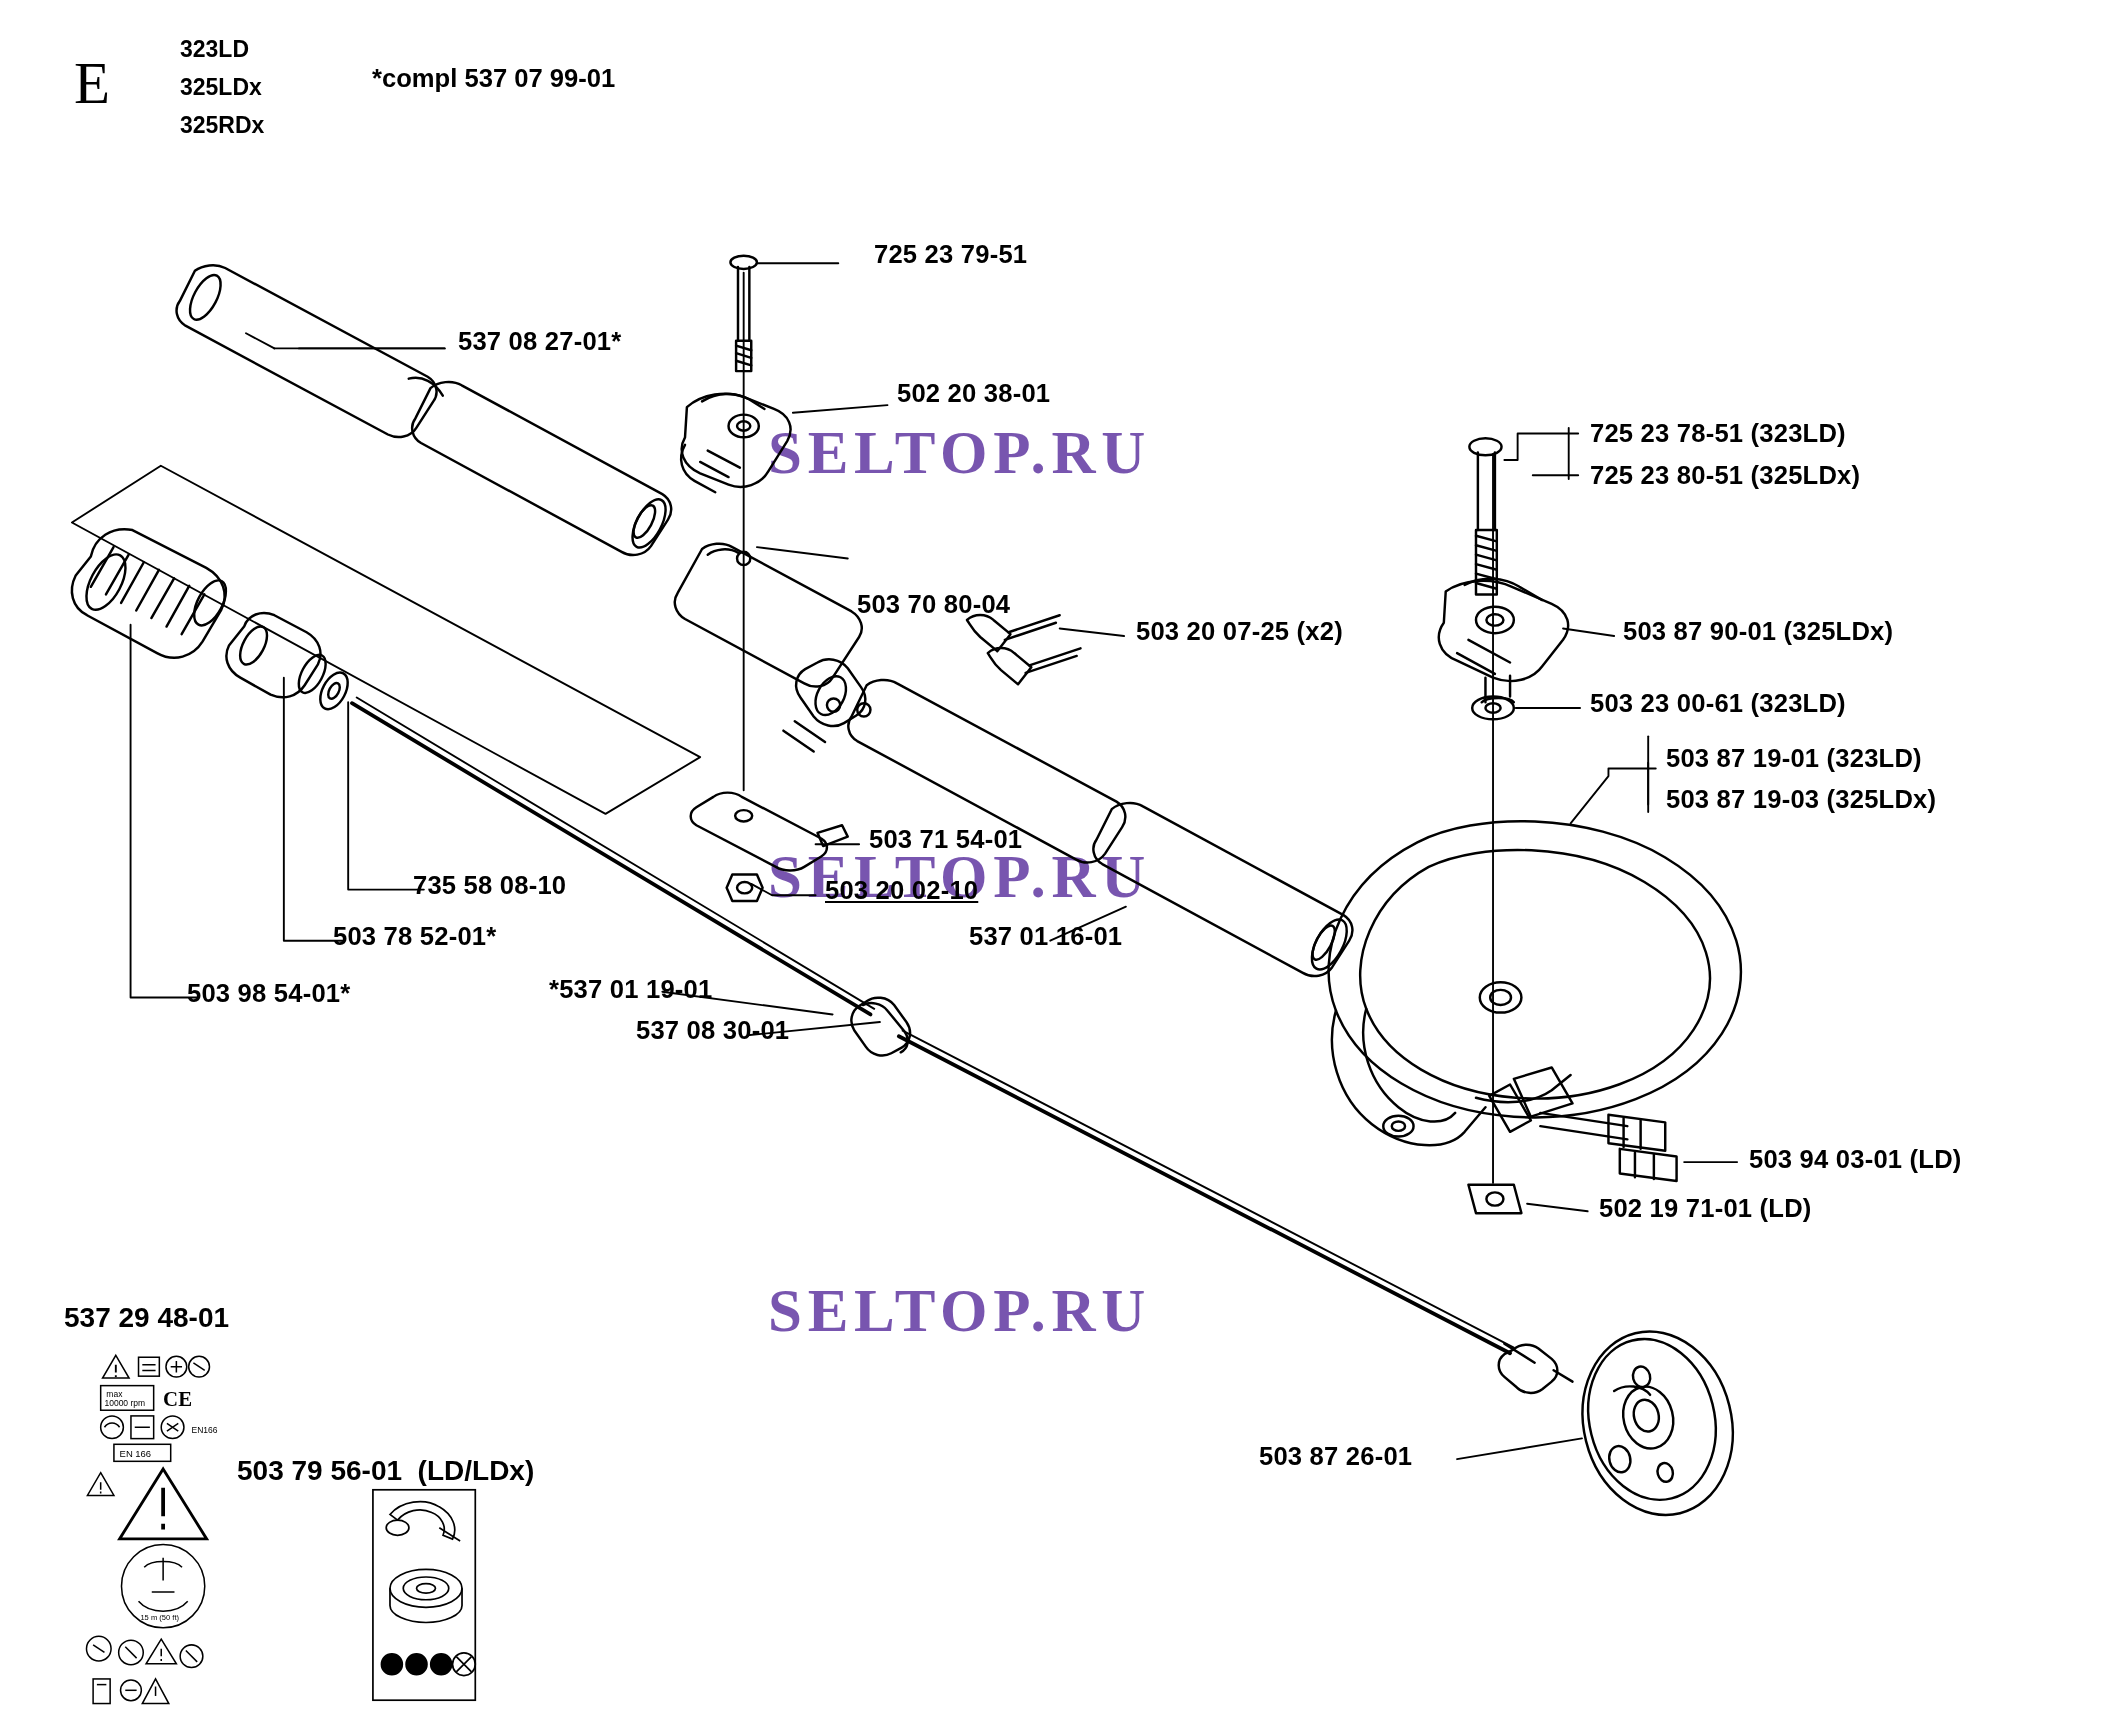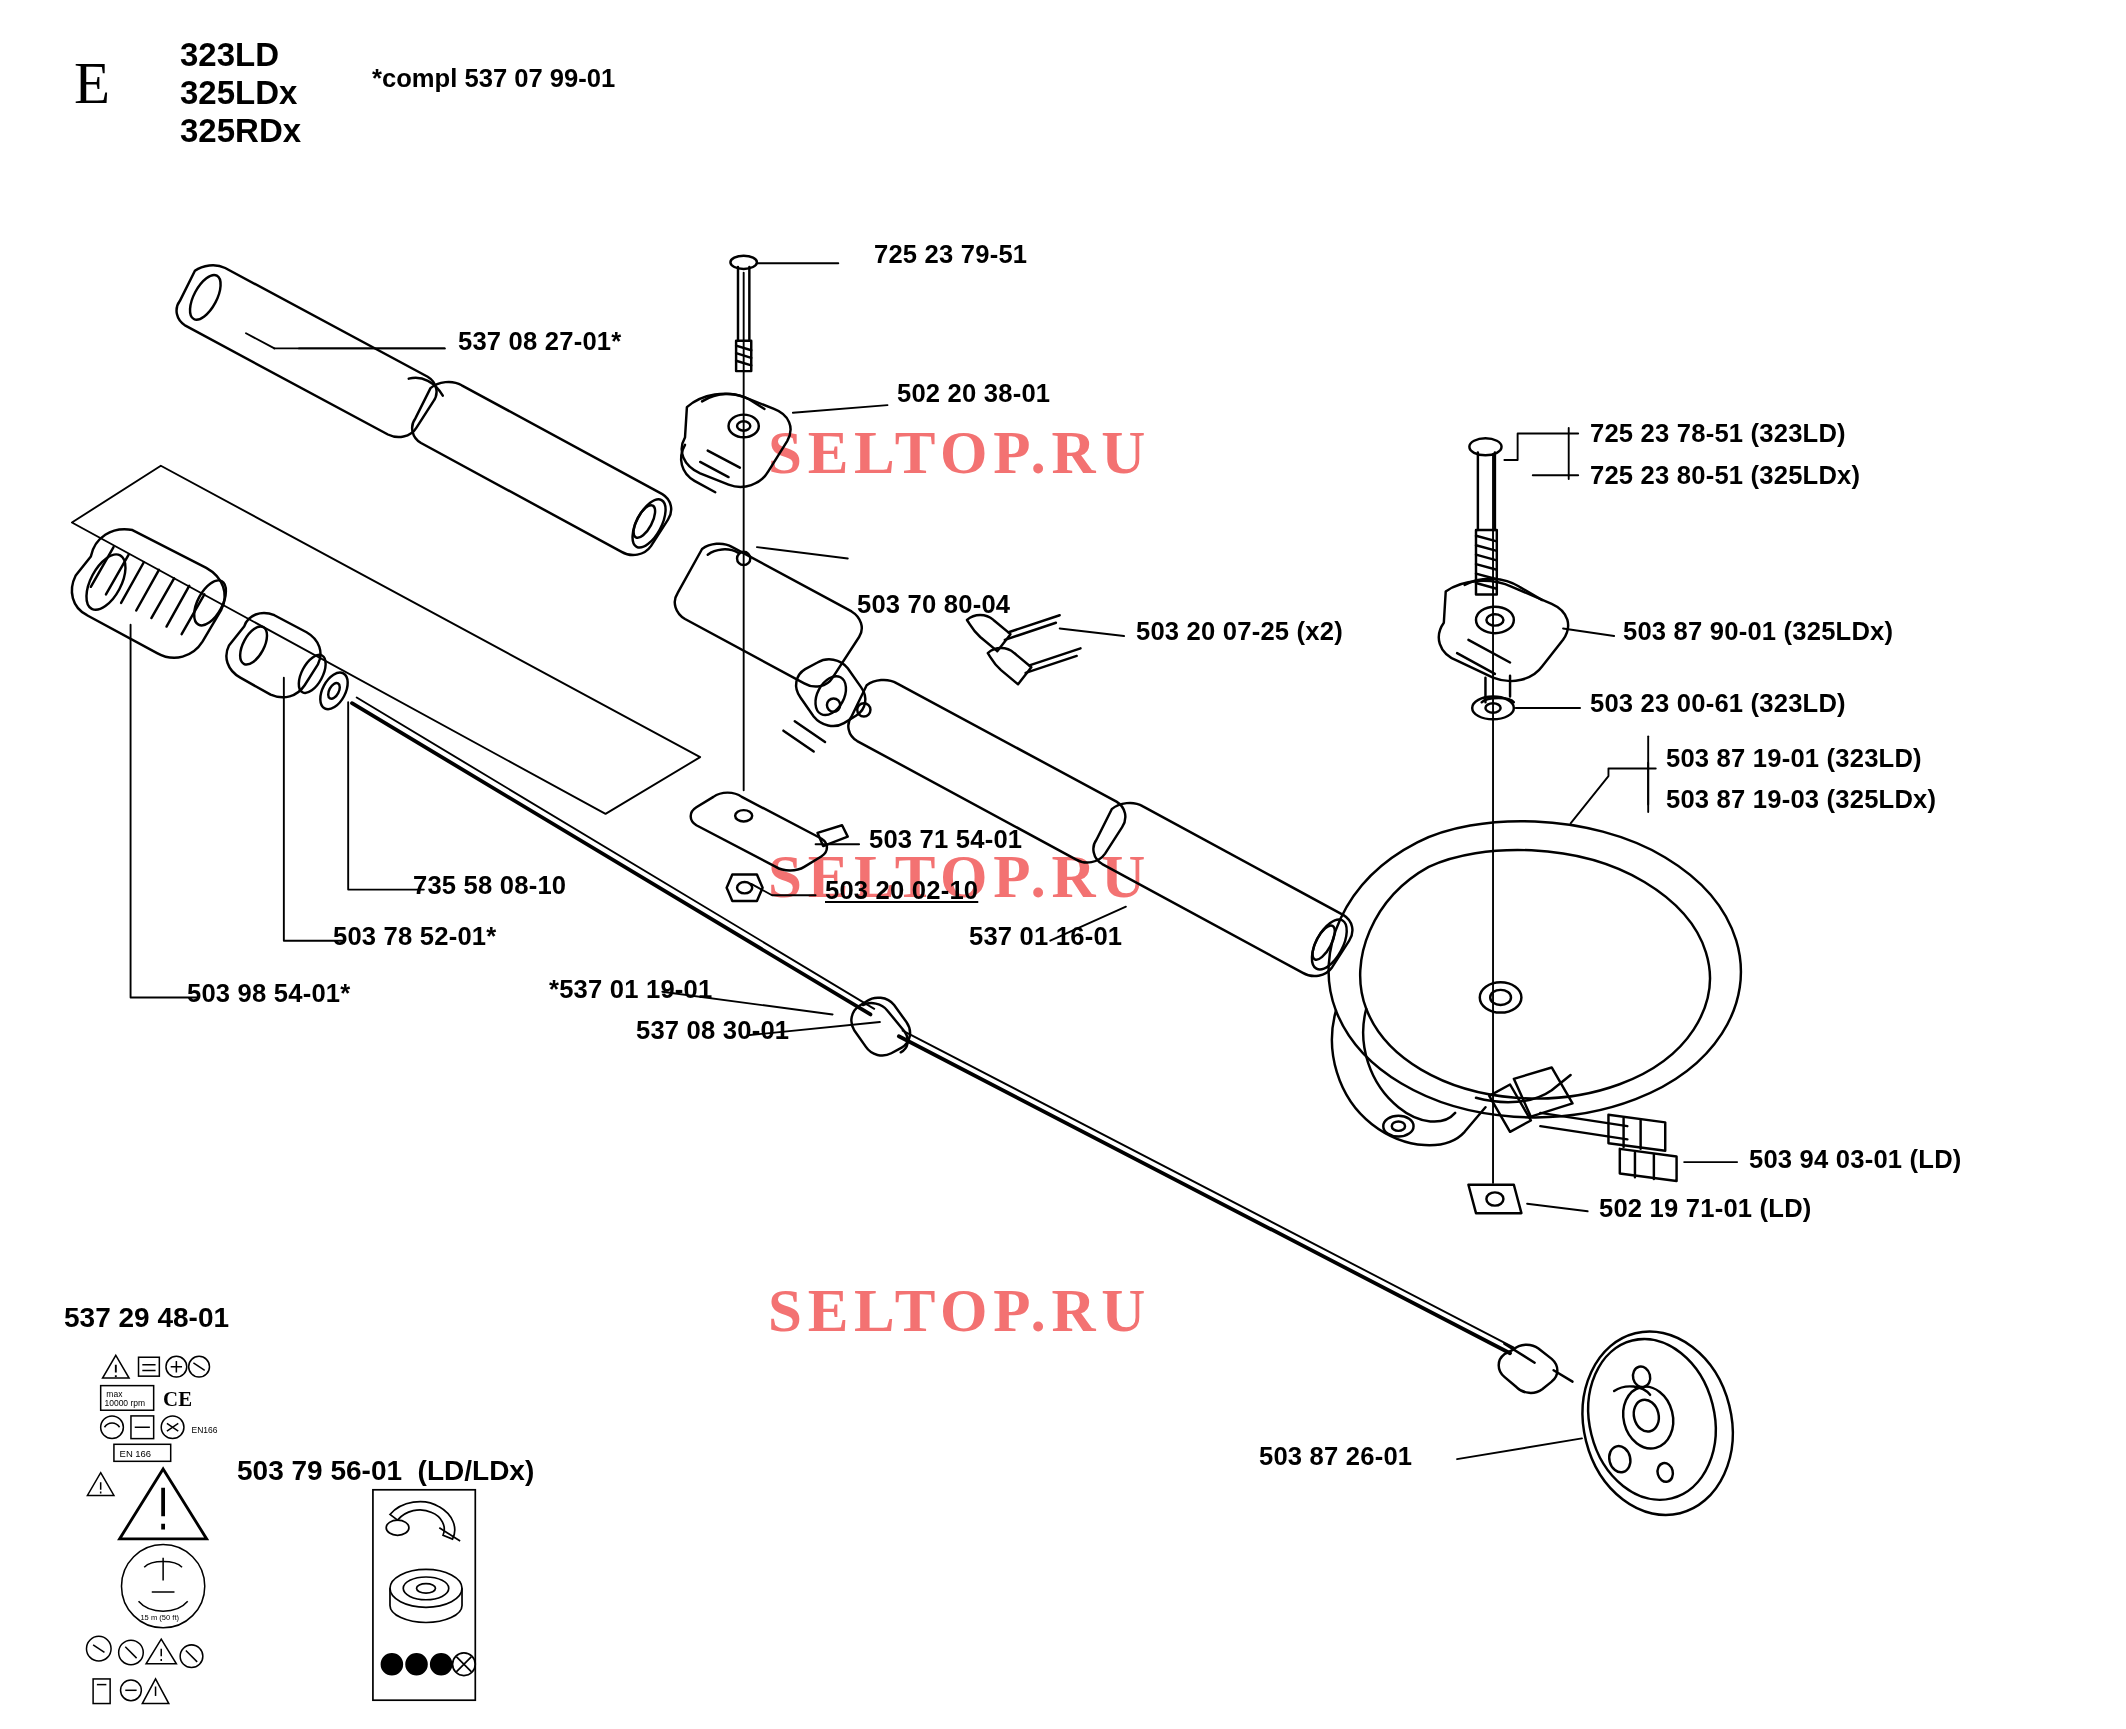--- a/index.html
+++ b/index.html
@@ -35,37 +35,37 @@
     position: absolute;
     left: 74px;
     top: 49px;
     font-family: "Liberation Serif", serif;
     font-size: 59px;
     font-weight: 400;
     color: #000;
   }
   .model {
     position: absolute;
-    font-size: 33px;
+    font-size: 23px;
     font-weight: 700;
     white-space: nowrap;
   }
   .compl {
     position: absolute;
     left: 372px;
     top: 64px;
     font-size: 25.6px;
     font-weight: 700;
     white-space: nowrap;
   }
   .wm {
     position: absolute;
     font-family: "Liberation Serif", serif;
     font-weight: 700;
-    color: #ef4444;
+    color: #4c1d95;
     opacity: 0.75;
     letter-spacing: 5.7px;
     pointer-events: none;
     user-select: none;
   }
   .wm1 { left: 768px; top: 418px; font-size: 61px; }
   .wm2 { left: 768px; top: 842px; font-size: 61px; }
   .wm3 { left: 768px; top: 1276px; font-size: 61px; }
   svg { display: block; }
   .decal-label {

